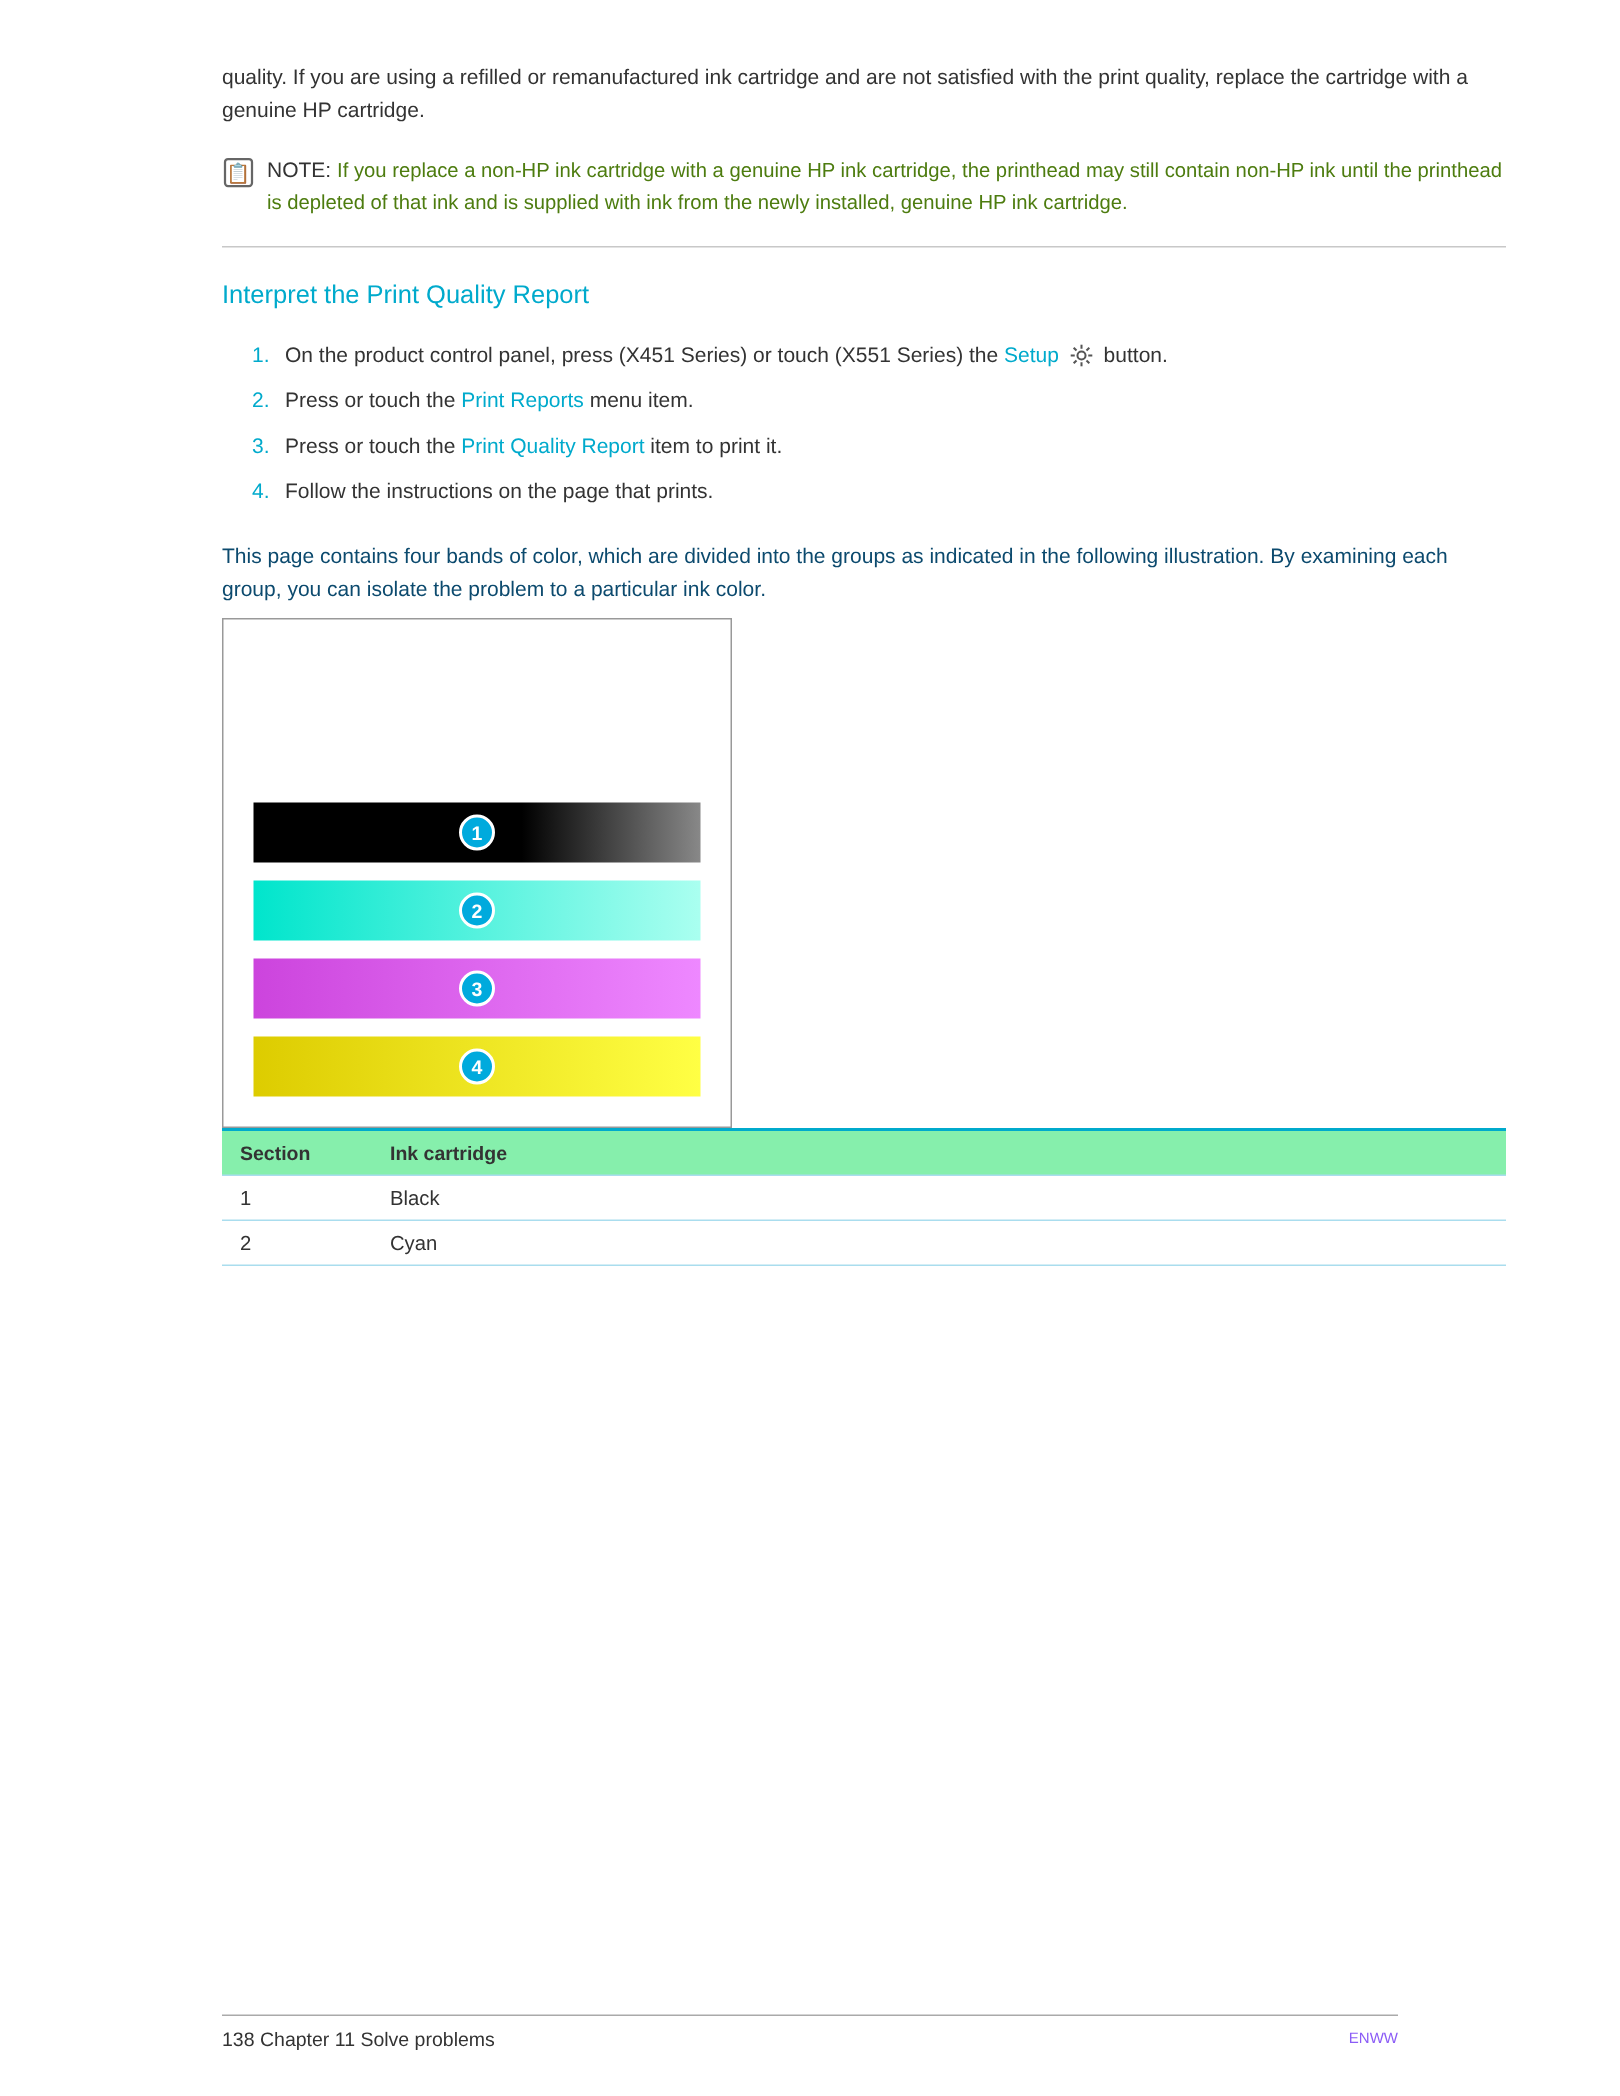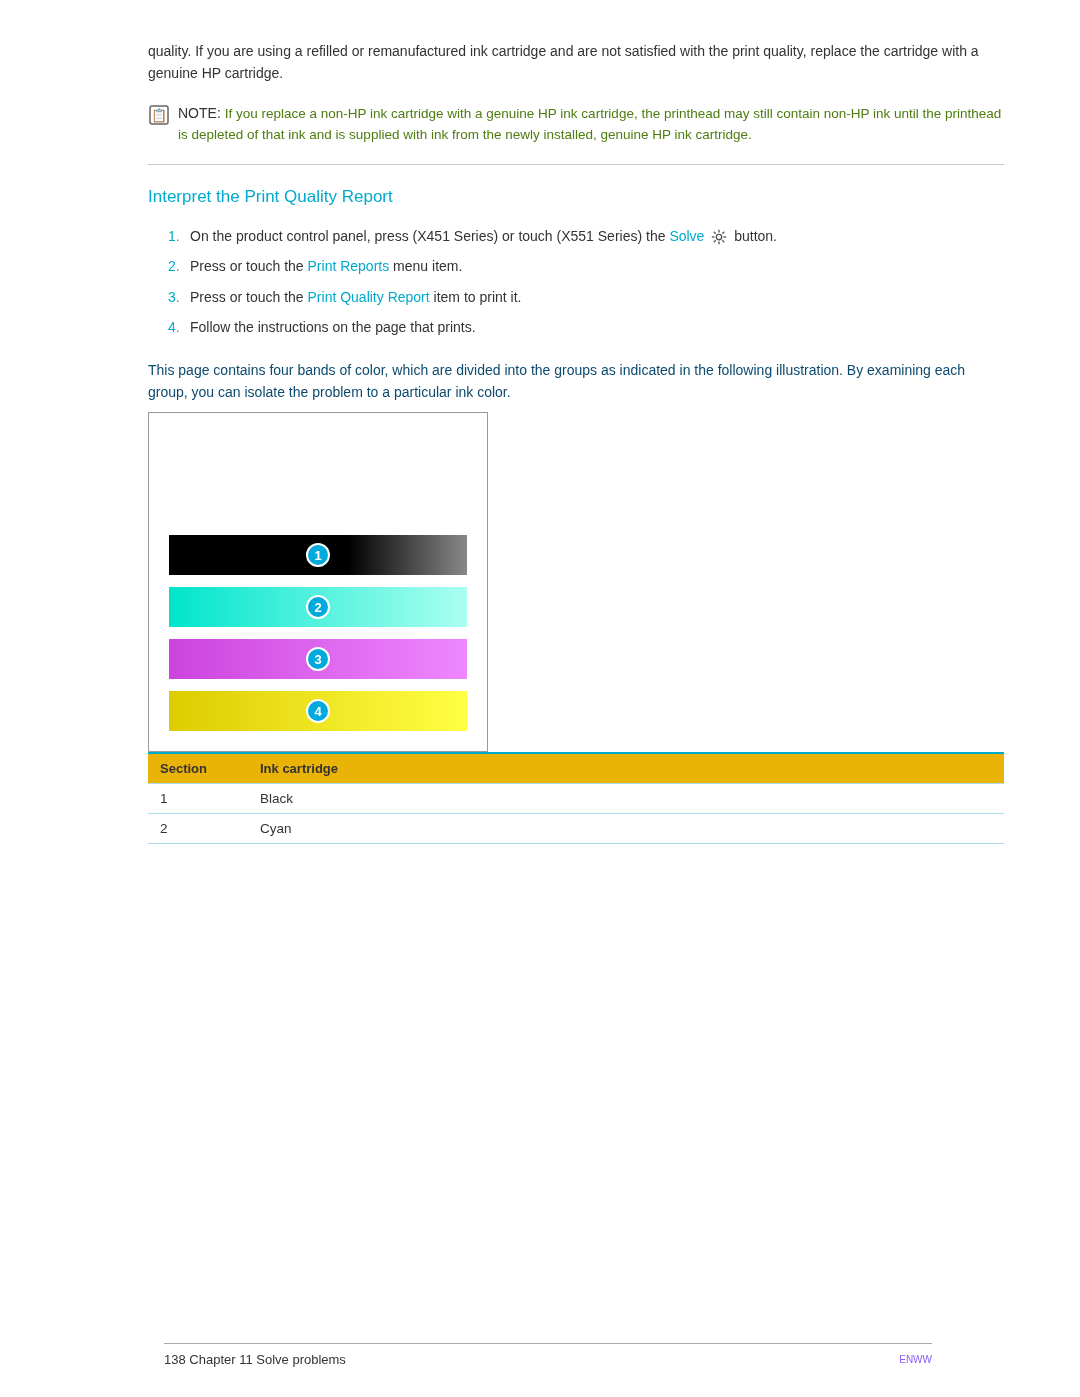--- a/index.html
+++ b/index.html
@@ -174,21 +174,21 @@
       margin-top: 0;
     }
 
     .table-row {
       display: flex;
       border-bottom: 1px solid #aaddee;
     }
 
     .table-row.header-row {
       border-bottom: 1px solid #aaddee;
-      background: #eab308;
+      background: #86efac;
     }
 
     .table-cell {
       padding: 7px 12px;
       font-size: 13.5px;
       color: #333;
     }
 
     .table-cell.col-section {
       width: 100px;
@@ -201,21 +201,21 @@
 
     .table-cell.header-cell {
       font-weight: bold;
       color: #333;
       font-size: 13px;
     }
 
     .footer {
       position: absolute;
       bottom: 30px;
-      left: 164px;
+      left: 148px;
       right: 148px;
       display: flex;
       justify-content: space-between;
       align-items: center;
       border-top: 1px solid #aaaaaa;
       padding-top: 8px;
     }
 
     .footer-left {
       font-size: 13px;
@@ -253,21 +253,21 @@
       <span class="note-text"> </span><span class="note-text">If you replace a non-HP ink cartridge with a genuine HP ink cartridge, the printhead may still contain non-HP ink until the printhead is depleted of that ink and is supplied with ink from the newly installed, genuine HP ink cartridge.</span>
     </div>
   </div>
 
   <h2 class="section-heading">Interpret the Print Quality Report</h2>
 
   <ol class="ordered-list">
     <li>
       <span class="list-number">1.</span>
       <span class="list-content">
-        On the product control panel, press (X451 Series) or touch (X551 Series) the <a class="link-text">Solve</a>
+        On the product control panel, press (X451 Series) or touch (X551 Series) the <a class="link-text">Setup</a>
         <svg class="setup-icon" viewBox="0 0 20 20" xmlns="http://www.w3.org/2000/svg">
           <circle cx="10" cy="10" r="3" fill="none" stroke="#555" stroke-width="1.5"></circle>
           <line x1="10" y1="2" x2="10" y2="5" stroke="#555" stroke-width="1.5"></line>
           <line x1="10" y1="15" x2="10" y2="18" stroke="#555" stroke-width="1.5"></line>
           <line x1="2" y1="10" x2="5" y2="10" stroke="#555" stroke-width="1.5"></line>
           <line x1="15" y1="10" x2="18" y2="10" stroke="#555" stroke-width="1.5"></line>
           <line x1="4.2" y1="4.2" x2="6.3" y2="6.3" stroke="#555" stroke-width="1.5"></line>
           <line x1="13.7" y1="13.7" x2="15.8" y2="15.8" stroke="#555" stroke-width="1.5"></line>
           <line x1="15.8" y1="4.2" x2="13.7" y2="6.3" stroke="#555" stroke-width="1.5"></line>
           <line x1="6.3" y1="13.7" x2="4.2" y2="15.8" stroke="#555" stroke-width="1.5"></line>

